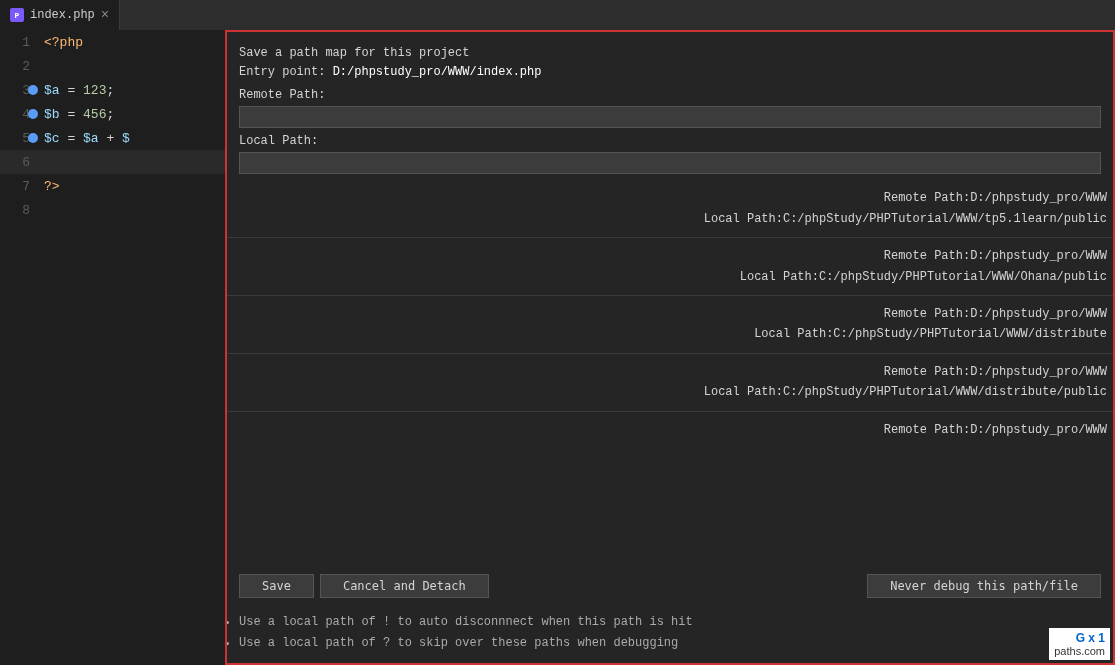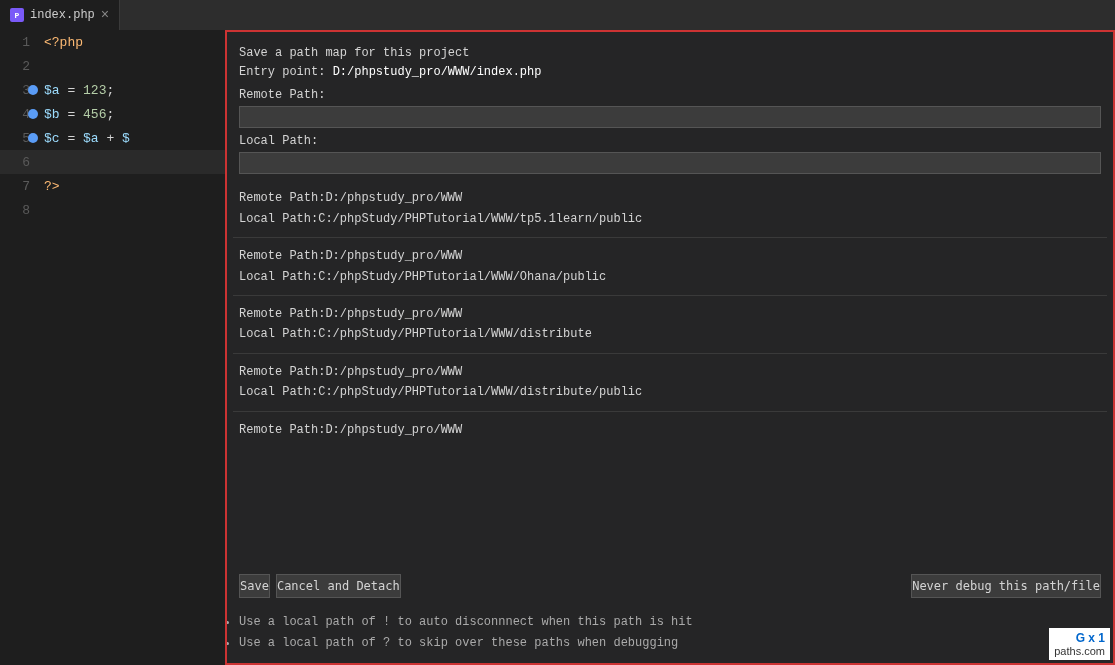--- a/index.html
+++ b/index.html
@@ -155,23 +155,24 @@
       font-family: 'Consolas', monospace;
       margin-bottom: 6px;
     }
 
     
     .path-list-container {
       flex: 1;
       overflow-y: auto;
       overflow-x: hidden;
       margin: 0 -12px;
-      padding: 0 6px;
+      padding: 0 0;
       scrollbar-width: thin;
       scrollbar-color: #555 #2d2d2d;
+      text-align: right;
     }
     .path-list-container::-webkit-scrollbar {
       width: 8px;
     }
     .path-list-container::-webkit-scrollbar-track {
       background: #2d2d2d;
     }
     .path-list-container::-webkit-scrollbar-thumb {
       background: #555;
       border-radius: 2px;
@@ -190,21 +191,21 @@
 
     
     .pathmap-actions {
       padding: 8px 12px;
       display: flex;
       align-items: center;
       gap: 6px;
       flex-shrink: 0;
     }
     .btn {
-      padding: 4px 0;
+      padding: 4px 22px;
       font-size: 12px;
       font-family: 'Consolas', monospace;
       cursor: pointer;
       border: 1px solid #555;
       background: #3c3c3c;
       color: #d4d4d4;
       outline: none;
     }
     .btn-never {
       margin-left: auto;

